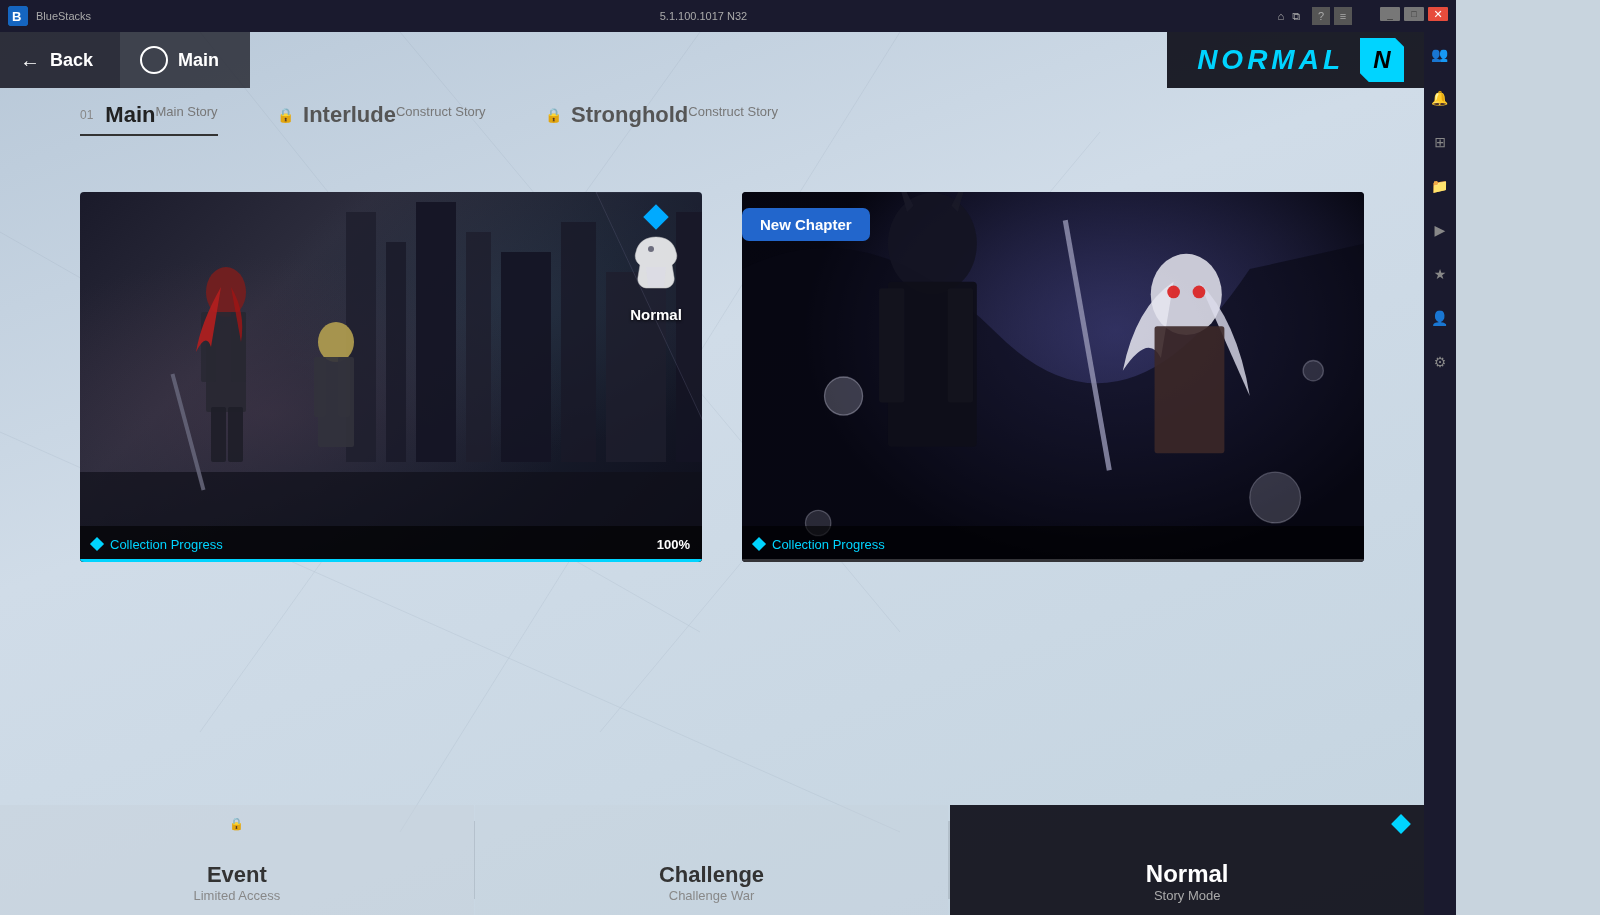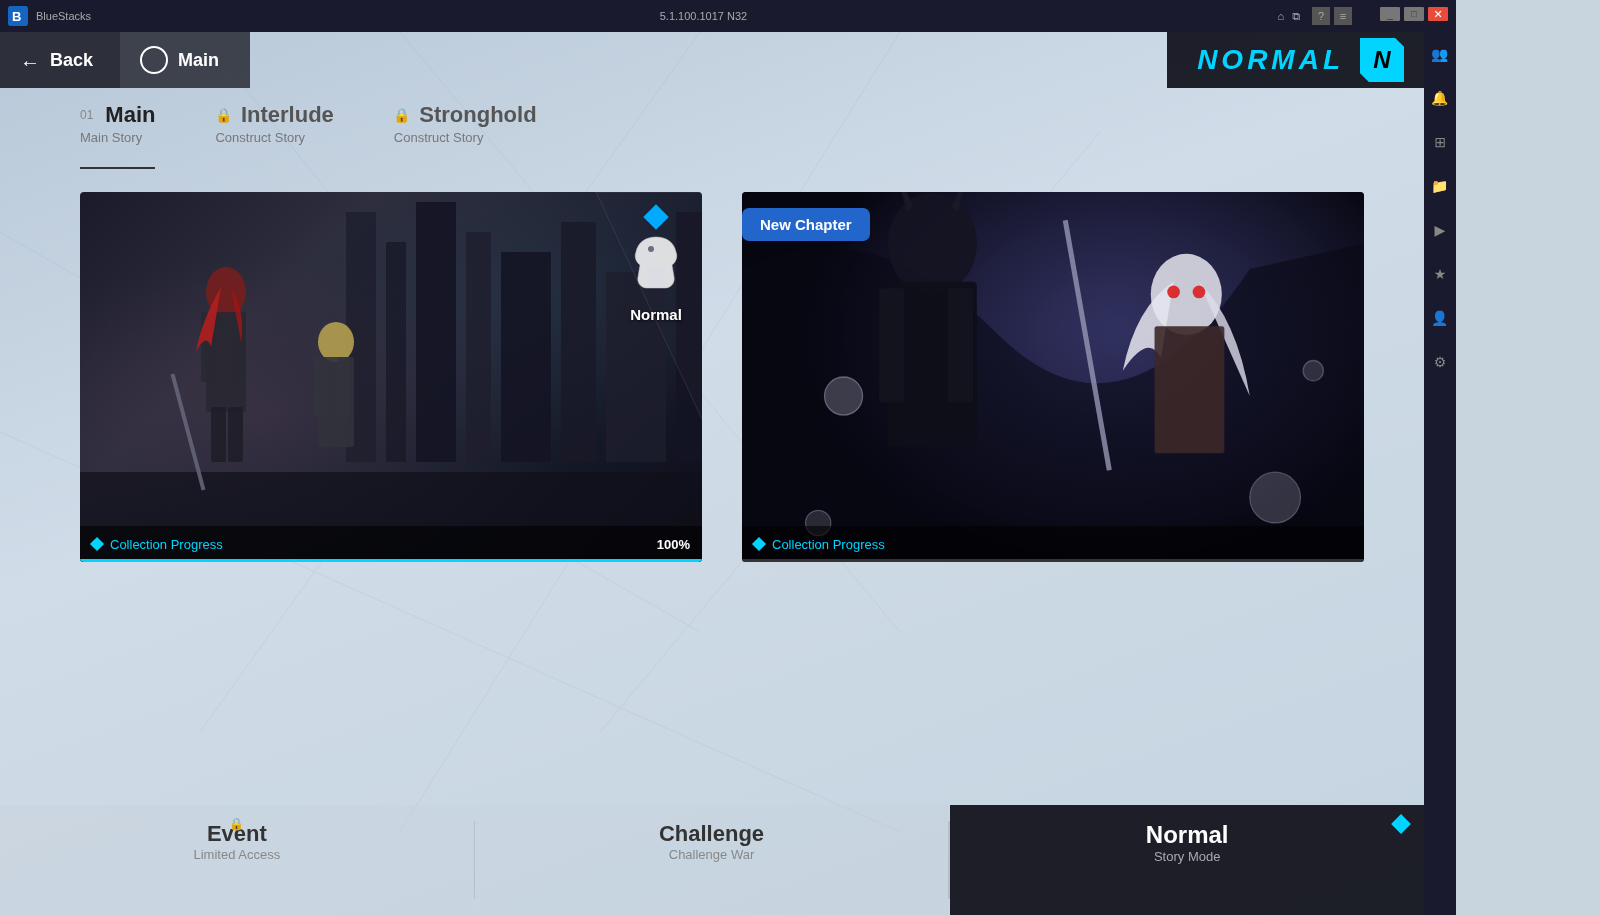--- a/index.html
+++ b/index.html
@@ -182,23 +182,22 @@
       position: absolute;
       top: 70px;
       left: 80px;
       display: flex;
       align-items: flex-end;
       gap: 60px;
       z-index: 10;
     }
     .tab-item {
       display: flex;
-      flex-direction: column;
       cursor: pointer;
-      padding-bottom: 24px;
+      padding-bottom: 8px;
       position: relative;
     }
     .tab-item.active::after {
       content: '';
       position: absolute;
       bottom: 0;
       left: 0;
       right: 0;
       height: 2px;
       background: #333;
@@ -388,21 +387,21 @@
       display: flex;
       align-items: stretch;
       z-index: 10;
     }
 
     .bottom-nav-item {
       flex: 1;
       display: flex;
       flex-direction: column;
       align-items: center;
-      justify-content: flex-start;
+      justify-content: flex-end;
       cursor: pointer;
       padding: 12px 8px;
       position: relative;
     }
 
     .bottom-nav-item.locked::before {
       content: '🔒';
       position: absolute;
       top: 12px;
       left: 50%;

